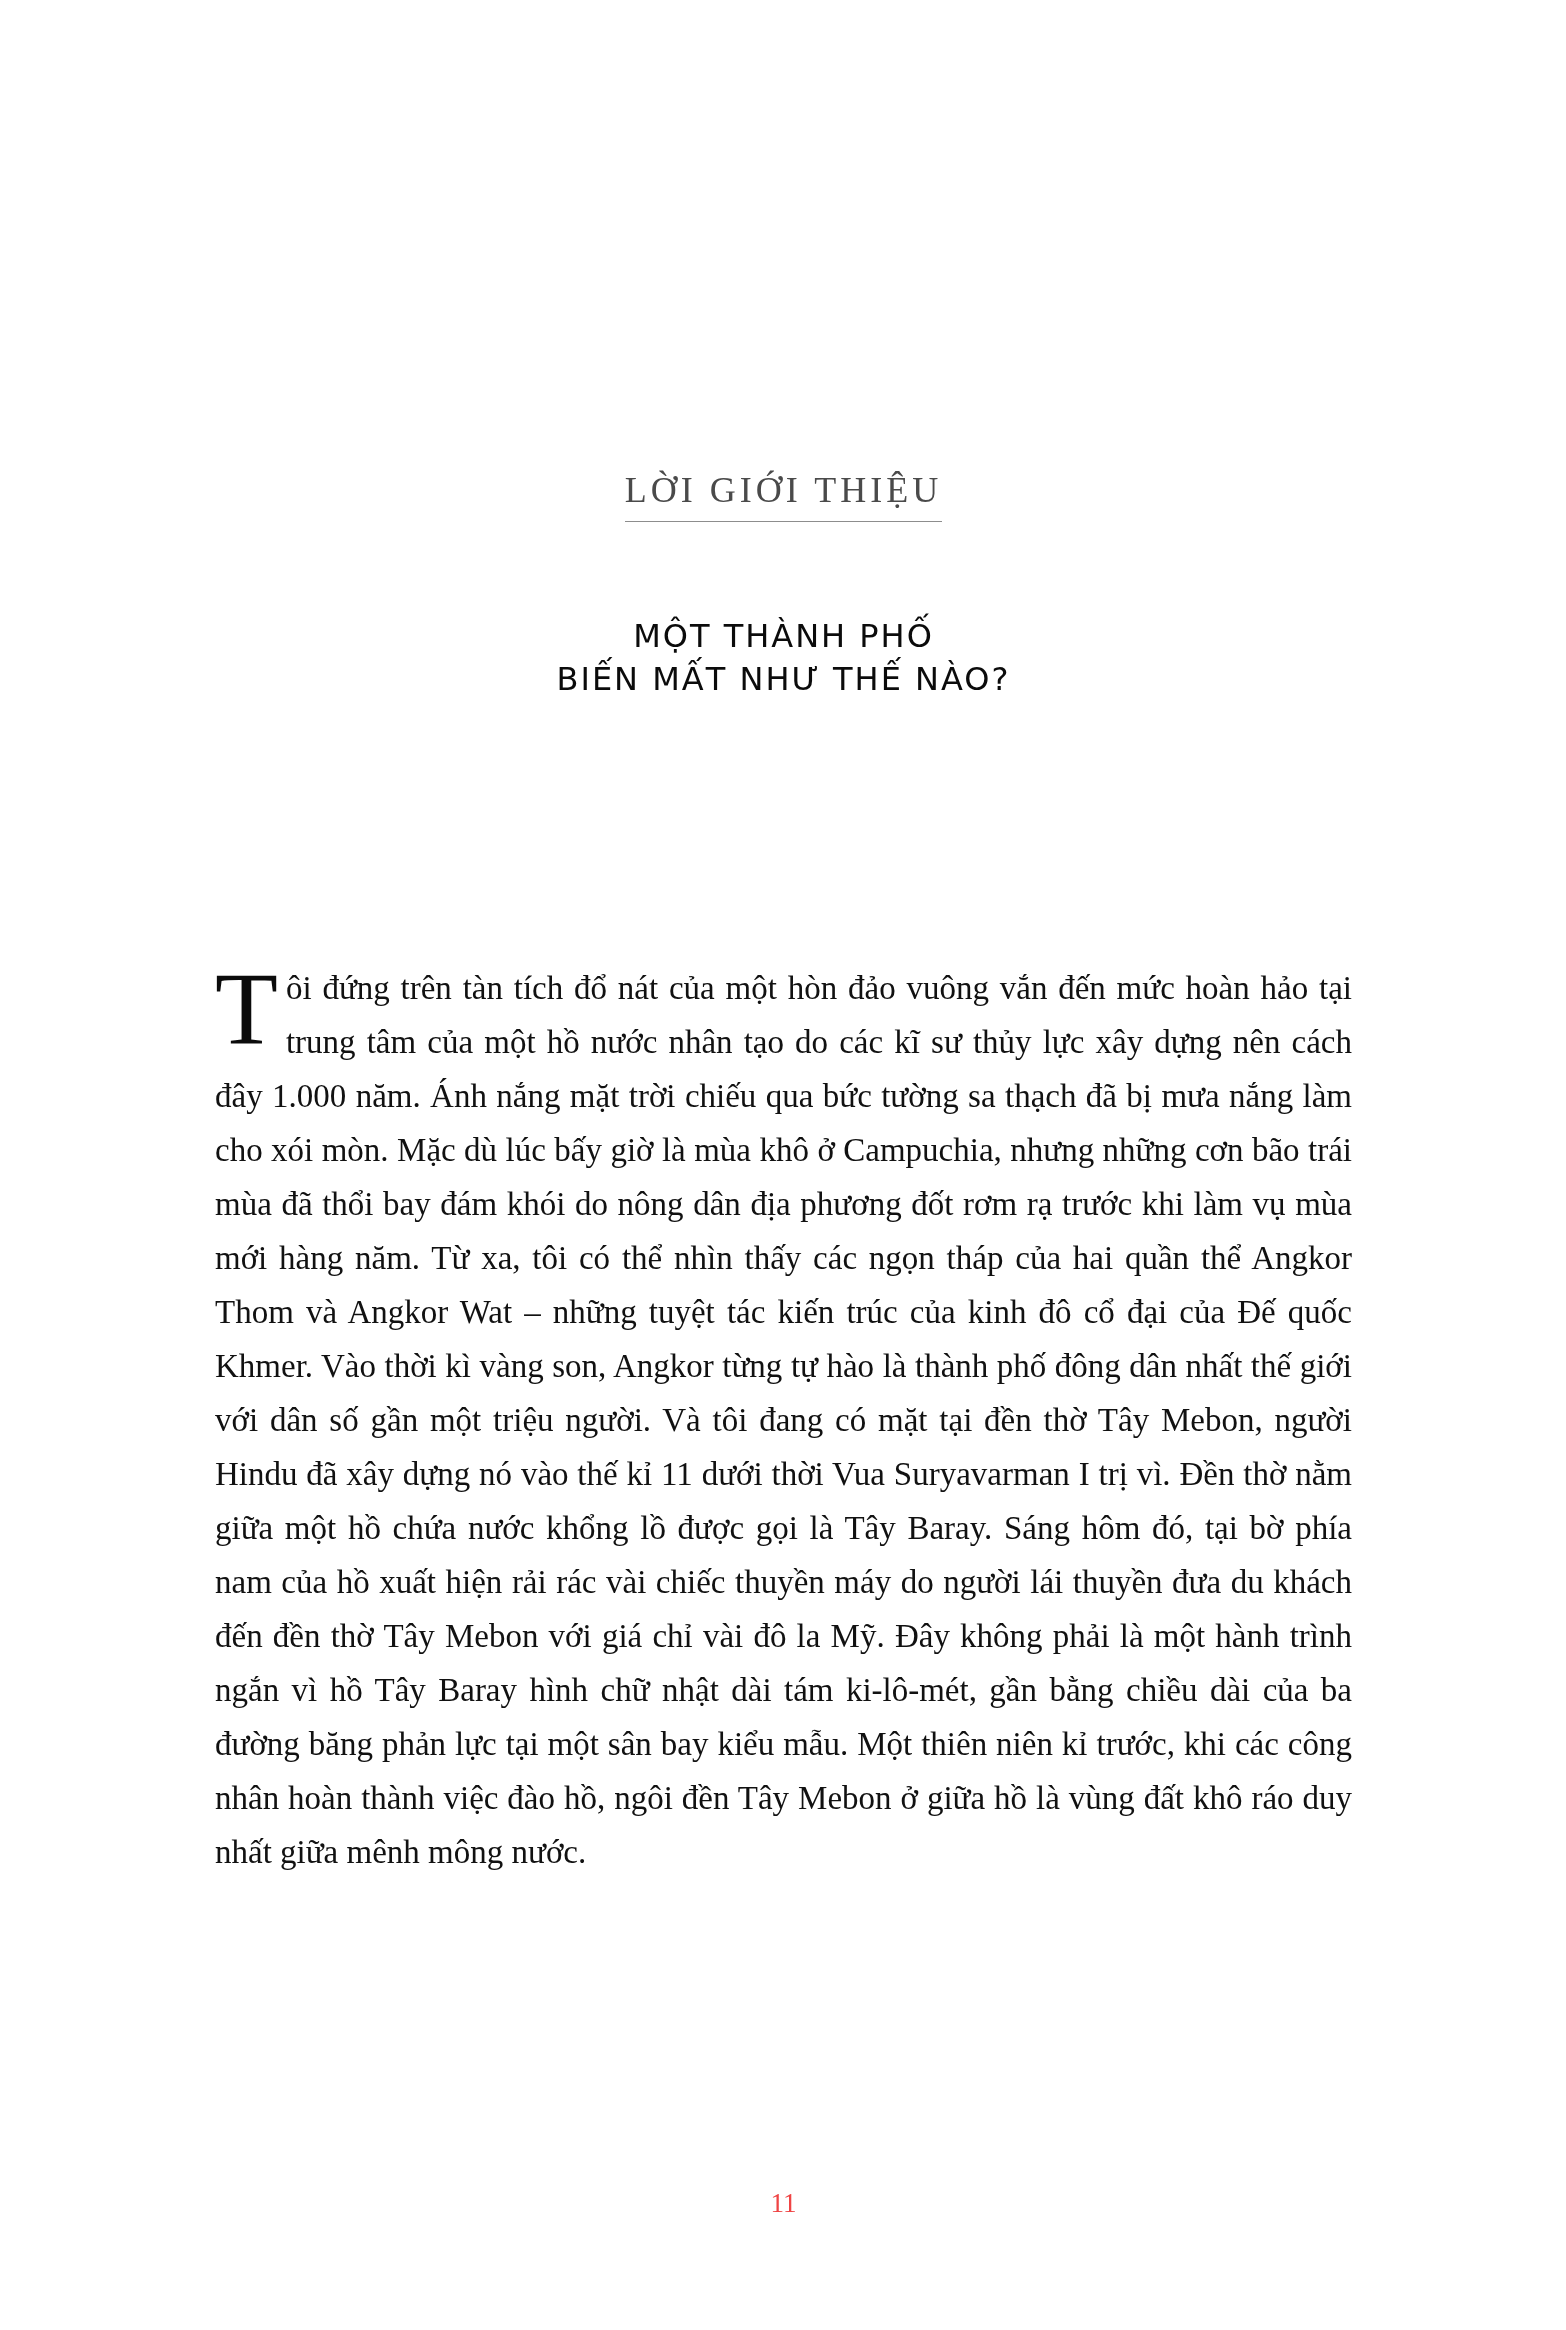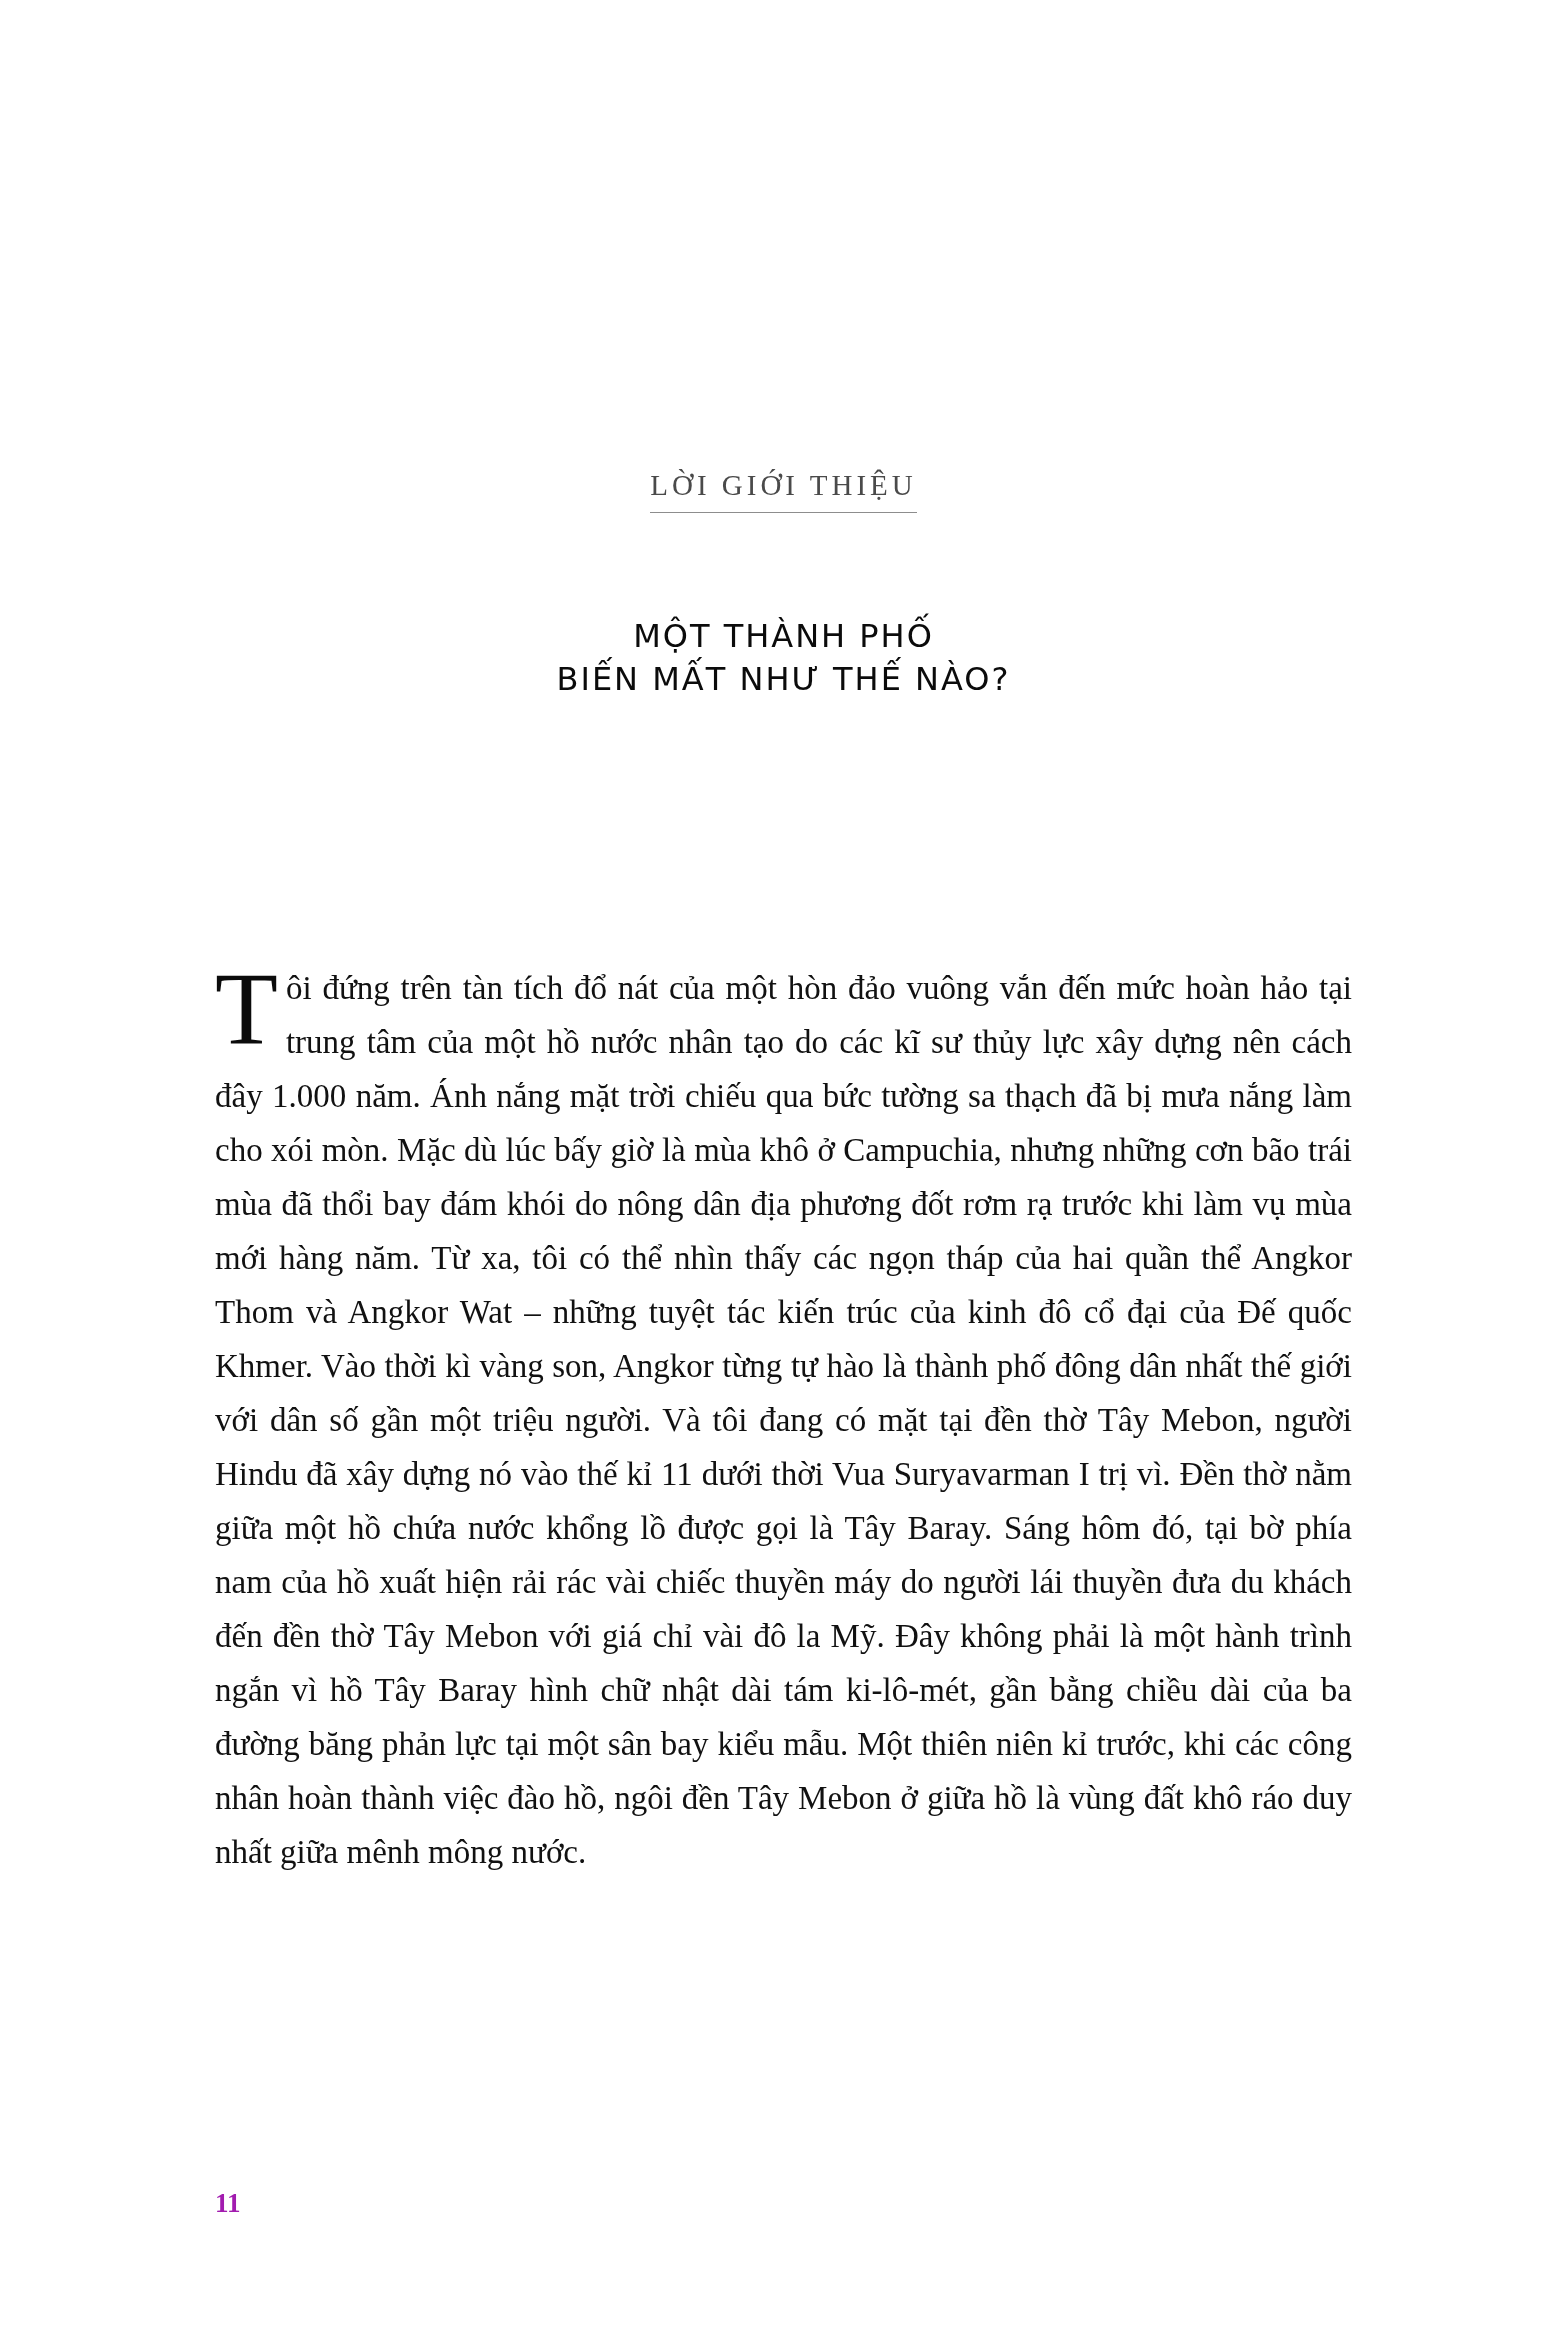--- a/index.html
+++ b/index.html
@@ -32,21 +32,21 @@
   .eyebrow-wrap {
     position: absolute;
     top: 469px;
     left: 0;
     width: 100%;
     text-align: center;
   }
   .eyebrow {
     display: inline-block;
     font-family: "Liberation Serif", serif;
-    font-size: 29px;
+    font-size: 36px;
     letter-spacing: 4px;
     color: #4a4a4a;
     padding-bottom: 9.7px;
     border-bottom: 1.6px solid #8d8d8d;
     white-space: nowrap;
   }
 
   
   .title-wrap {
     position: absolute;
@@ -92,24 +92,25 @@
     font-weight: 400;
     color: #0b0b0b;
   }
 
   
   .folio {
     position: absolute;
     top: 2188px;
     left: 0;
     width: 100%;
+    text-align: center;
     font-family: "Liberation Serif", serif;
     font-size: 27px;
-    font-weight: bold;
-    color: #a21caf;
+    font-weight: normal;
+    color: #ef4444;
   }
 </style>
 </head>
 <body>
 
 <div class="page">
   <div class="content">
 
     <div class="eyebrow-wrap">
       <span class="eyebrow">LỜI GIỚI THIỆU</span>

